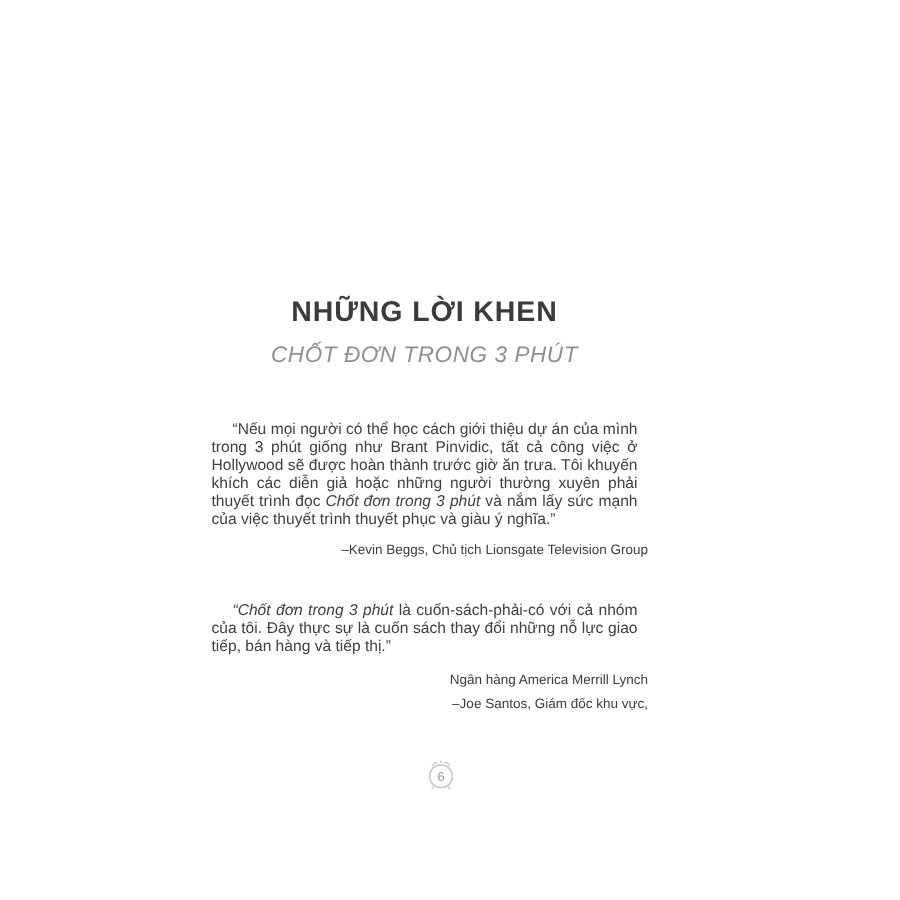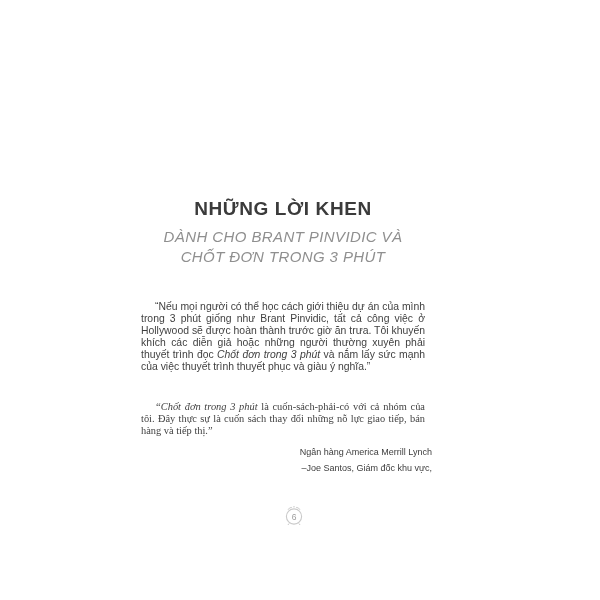--- a/index.html
+++ b/index.html
@@ -47,21 +47,20 @@
     line-height: 12px;
     text-align: justify;
     text-indent: 14px;
     color: #3f3f3f;
   }
   .quote .book-title {
     font-style: italic;
   }
   .quote2 {
     margin-top: 28px;
-    font-family: Liberation Serif, serif;
   }
   .attribution {
     margin-top: 5px;
     margin-right: -7px;
     font-size: 9px;
     line-height: 16px;
     text-align: right;
     color: #3d3d3d;
   }
   .attribution2 {
@@ -78,26 +77,26 @@
   }
 </style>
 </head>
 <body>
 
 <div class="content">
 
   <h1 class="page-title">NHỮNG LỜI KHEN</h1>
 
   <div class="page-subtitle">
-    <div>DÀNH CHO BRANT PINVIDIC VÀ</div>
     <div>CHỐT ĐƠN TRONG 3 PHÚT</div>
   </div>
 
   <p class="quote"><span>“Nếu mọi người có thể học cách giới thiệu dự án của mình trong 3 phút giống như Brant Pinvidic, tất cả công việc ở Hollywood sẽ được hoàn thành trước giờ ăn trưa. Tôi khuyến khích các diễn giả hoặc những người thường xuyên phải thuyết trình đọc </span><span class="book-title">Chốt đơn trong 3 phút</span><span> và nắm lấy sức mạnh của việc thuyết trình thuyết phục và giàu ý nghĩa.”</span></p>
 
+  <div class="attribution">–Kevin Beggs, Chủ tịch Lionsgate Television Group</div>
 
   <p class="quote quote2"><span class="book-title">“Chốt đơn trong 3 phút</span><span> là cuốn-sách-phải-có với cả nhóm của tôi. Đây thực sự là cuốn sách thay đổi những nỗ lực giao tiếp, bán hàng và tiếp thị.”</span></p>
 
   <div class="attribution attribution2">
     <div>Ngân hàng America Merrill Lynch</div>
     <div>–Joe Santos, Giám đốc khu vực,</div>
   </div>
 
   <div class="folio">
     <svg width="26" height="27" viewBox="0 0 26 27">

